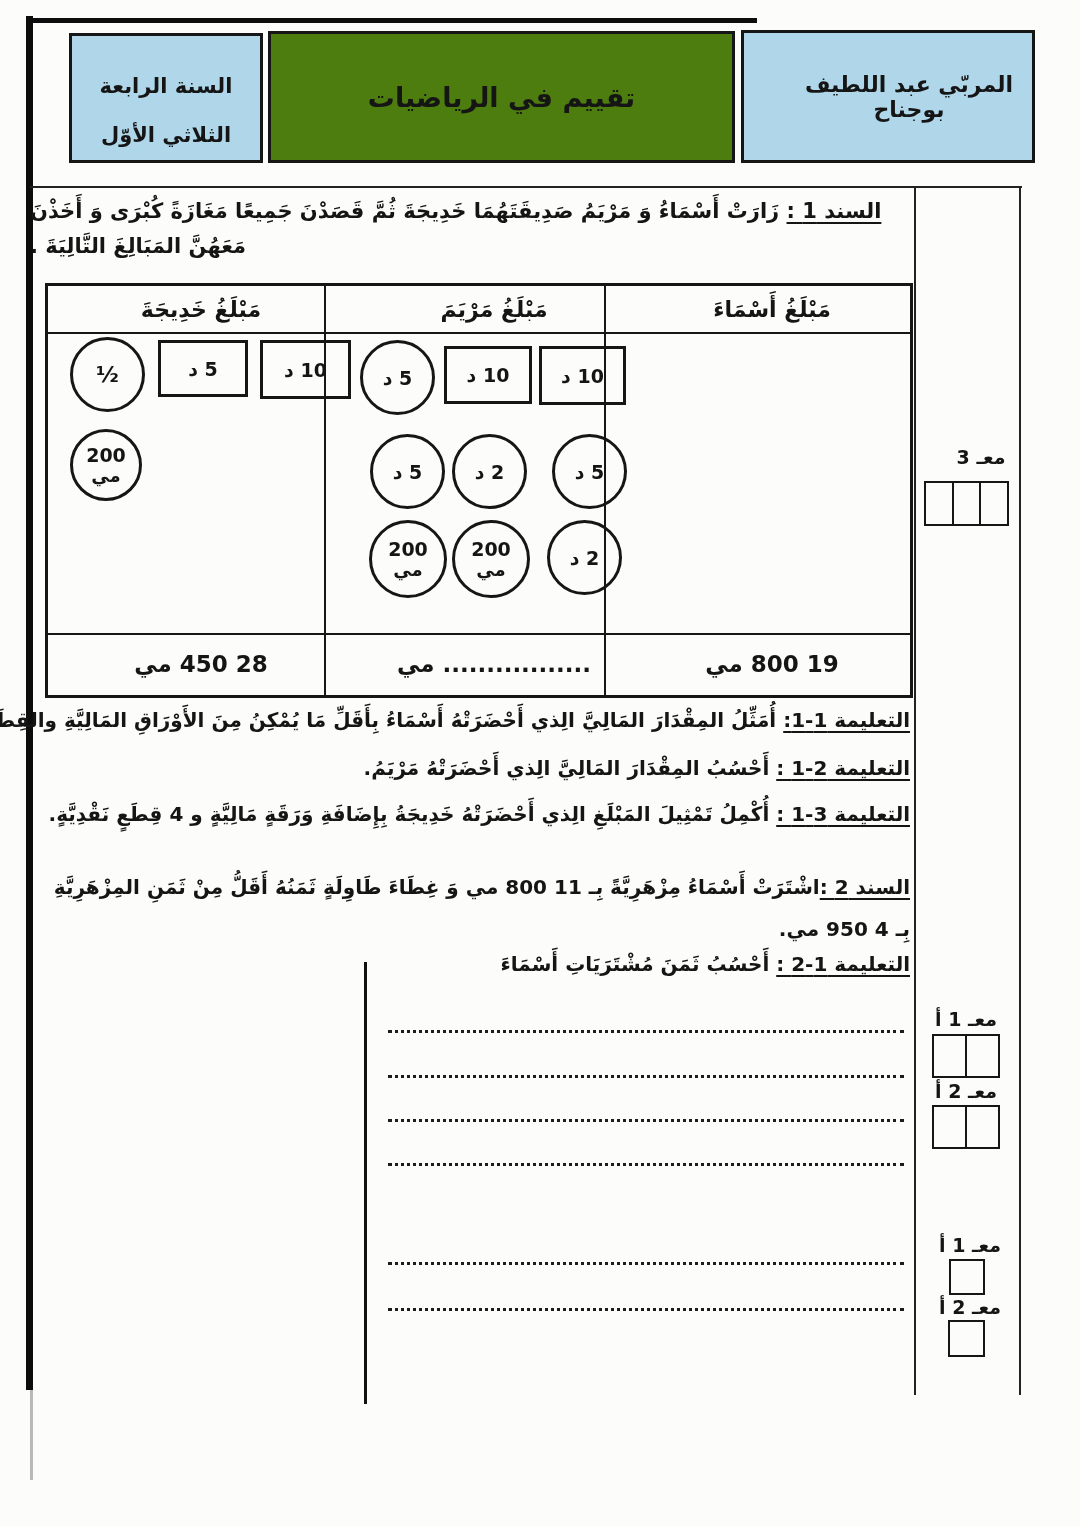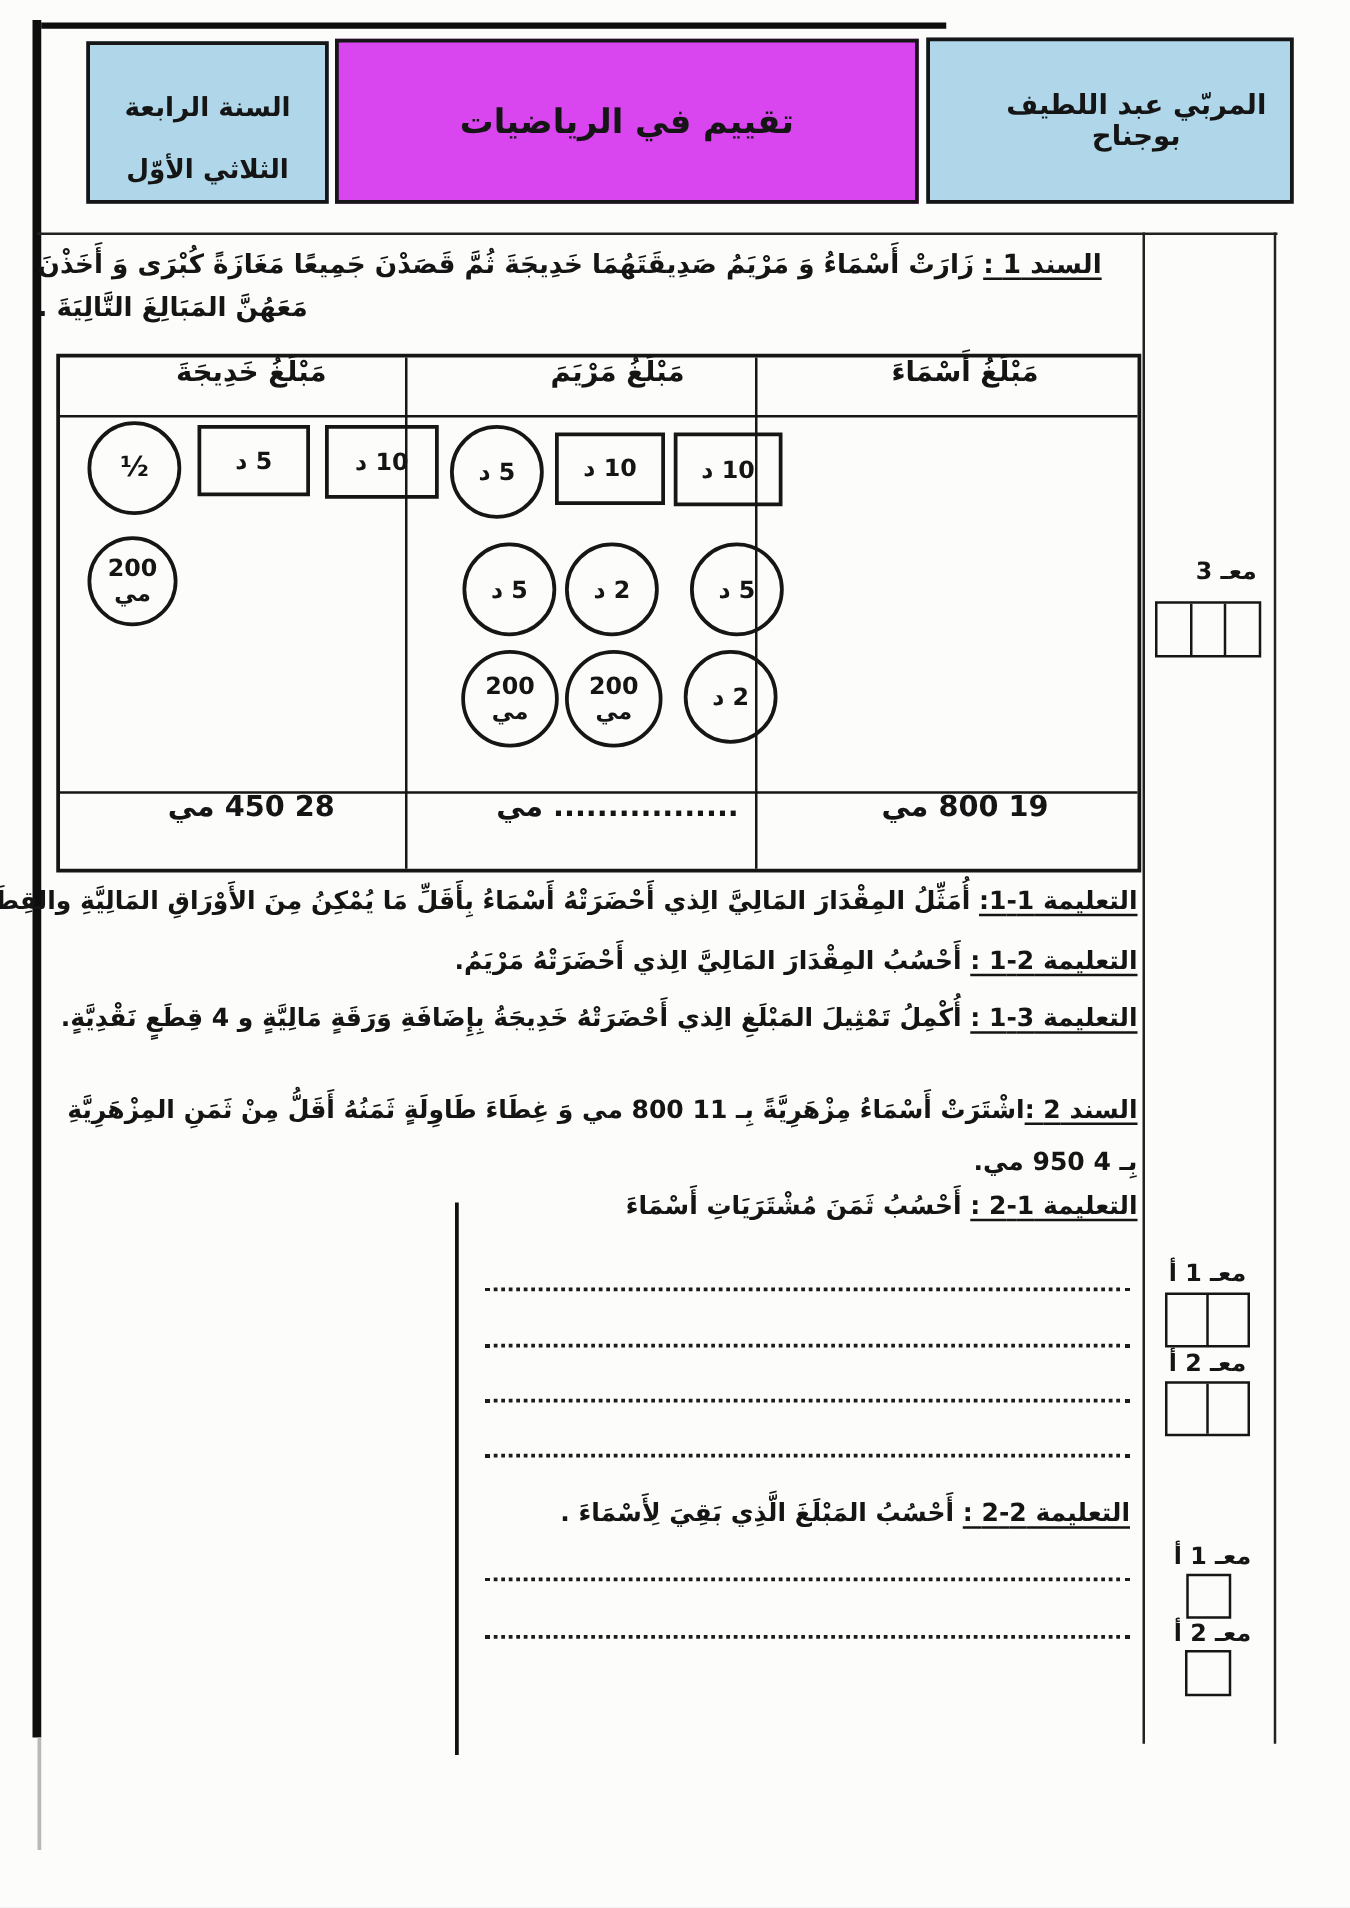--- a/index.html
+++ b/index.html
@@ -29,21 +29,21 @@
 
   .para{position:absolute;font-size:21px;line-height:35px;text-align:left;}
   .lbl{text-decoration:underline;text-decoration-thickness:2px;text-underline-offset:4px;}
   .s1{right:168px;top:194px;width:882px;}
   .oneline{white-space:nowrap;}
 
   
   .mtable{position:absolute;left:45px;top:283px;width:868px;height:415px;border:3px solid #161616;box-sizing:border-box;}
   .tvline{position:absolute;top:0;height:100%;width:0;border-left:2px solid #161616;}
   .thline{position:absolute;left:0;width:100%;height:0;border-top:2px solid #161616;}
-  .tcell{position:absolute;display:flex;align-items:flex-start;justify-content:center;box-sizing:border-box;}
+  .tcell{position:absolute;display:flex;align-items:center;justify-content:center;box-sizing:border-box;}
   .thead{top:0;height:46px;font-size:22px;}
   .tamount{top:347px;height:62px;font-size:23px;}
   .tmoney{top:46px;height:301px;}
   .coin{position:absolute;border:3px solid #161616;border-radius:50%;display:flex;flex-direction:column;align-items:center;justify-content:center;font-size:19px;box-sizing:border-box;direction:rtl;}
   .note{position:absolute;border:3px solid #161616;display:flex;align-items:center;justify-content:center;font-size:19px;box-sizing:border-box;direction:rtl;}
   .coin .sub{font-size:18px;margin-top:-1px;}
 
   
   .inst{position:absolute;right:170px;font-size:20px;text-align:right;}
   .t11{top:708px;}
@@ -69,21 +69,21 @@
 
 <div class="page">
 
   <div class="edge-left"></div>
   <div class="edge-left-soft"></div>
   <div class="edge-top"></div>
 
   <div class="hbox hbox-teacher" style="background:#afd7e9">
     <span>المربّي عبد اللطيف بوجناح</span>
   </div>
-  <div class="hbox hbox-title" style="background:#d946ef">
+  <div class="hbox hbox-title" style="background:#4d7c0f">
     <span>تقييم في الرياضيات</span>
   </div>
   <div class="hbox hbox-grade" style="background:#afd7e9">
     <span>السنة الرابعة</span>
     <span>الثلاثي الأوّل</span>
   </div>
 
   <div class="hline content-top"></div>
   <div class="vline strip-l"></div>
   <div class="vline strip-r"></div>
@@ -186,23 +186,20 @@
 
   <div class="inst t21 oneline">
     <span class="lbl">التعليمة 1-2 :</span><span> أَحْسُبُ ثَمَنَ مُشْتَرَيَاتِ أَسْمَاءَ</span>
   </div>
 
   <div class="dotline" style="top:1030px"></div>
   <div class="dotline" style="top:1075px"></div>
   <div class="dotline" style="top:1119px"></div>
   <div class="dotline" style="top:1163px"></div>
 
-  <div class="inst t22 oneline">
-    <span class="lbl">التعليمة 2-2 :</span><span> أَحْسُبُ المَبْلَغَ الَّذِي بَقِيَ لِأَسْمَاءَ .</span>
-  </div>
 
   <div class="dotline" style="top:1262px"></div>
   <div class="dotline" style="top:1308px"></div>
 
   <div class="vdivider"></div>
 
   <div class="mark-label" style="left:950px;top:446px;width:62px">معـ 3</div>
   <div class="mark-box" style="left:924px;top:481px;width:85px;height:45px">
     <div class="cell"></div>
     <div class="cell"></div>

